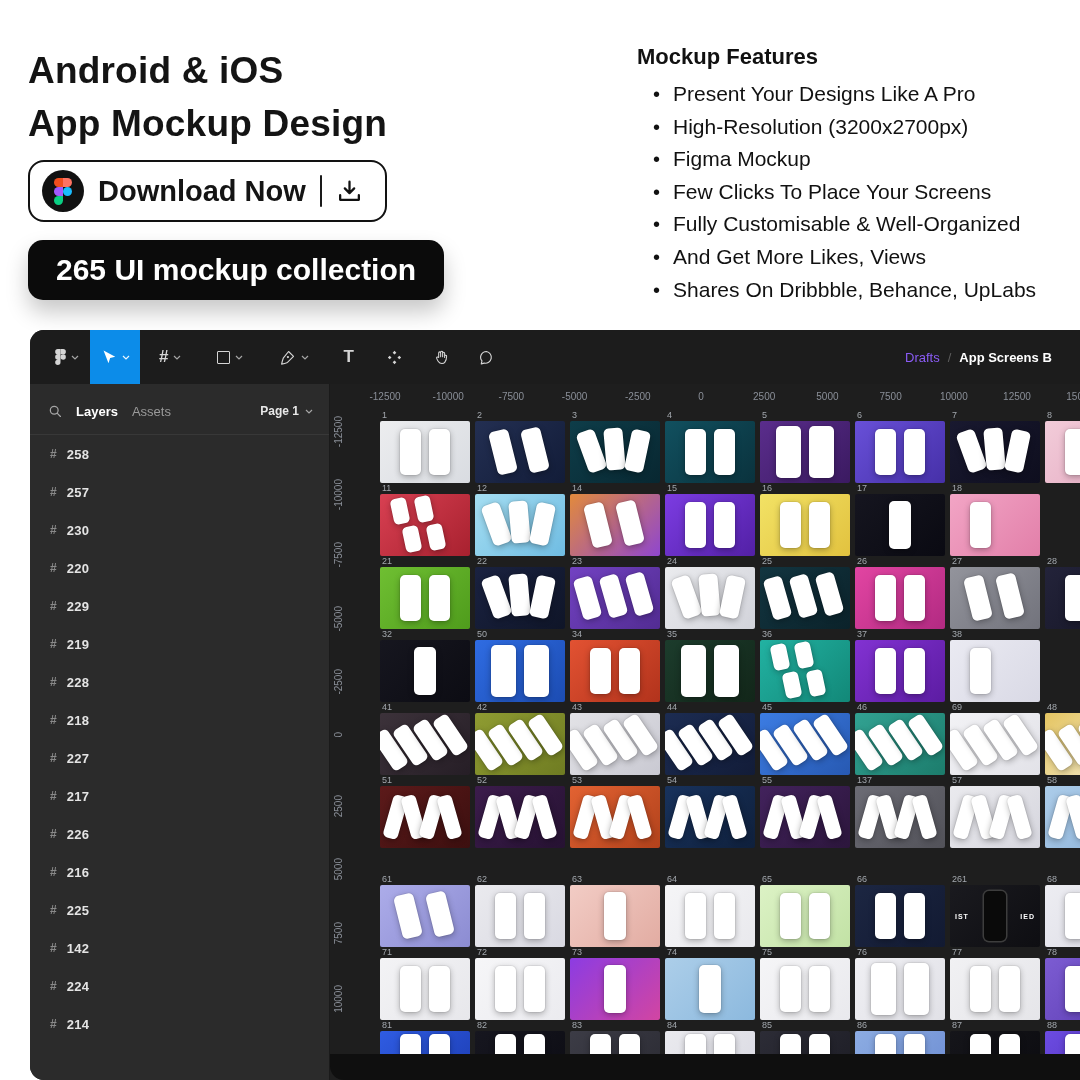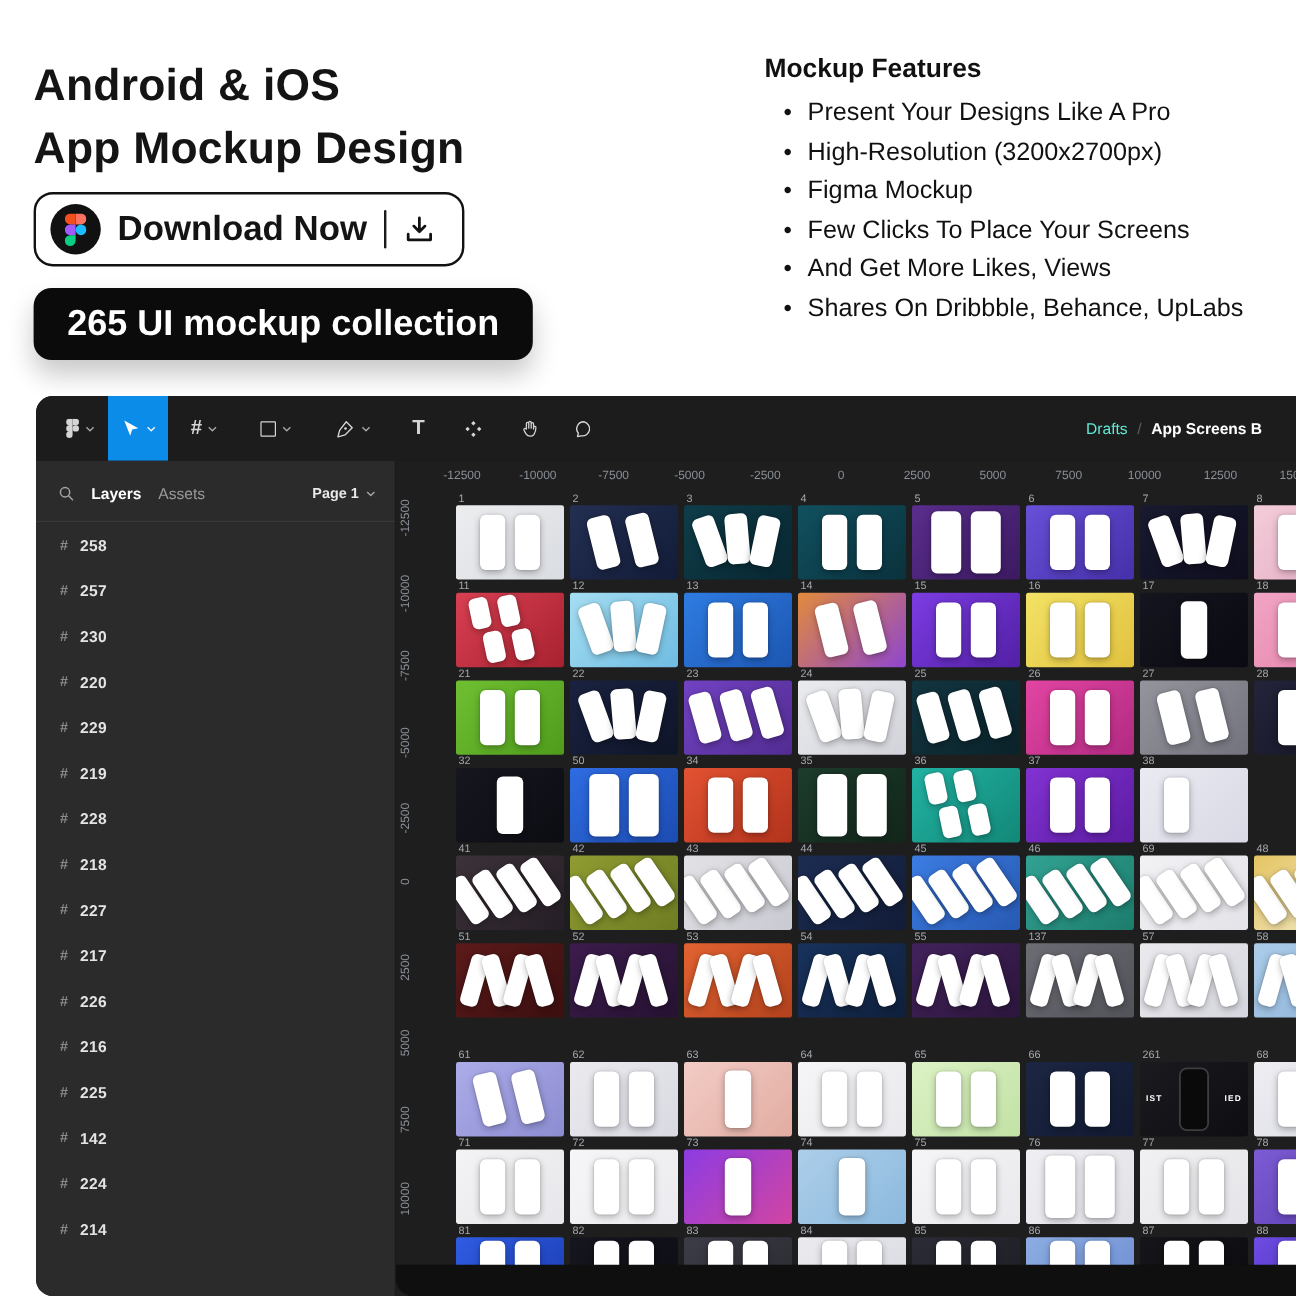--- a/index.html
+++ b/index.html
@@ -33,21 +33,21 @@
   .toolbar { position:relative; height:54px; background:#1c1c1c; display:flex;
     align-items:center; padding-left:14px; overflow:hidden; }
   .tool { height:54px; display:flex; align-items:center; justify-content:center;
     gap:5px; padding:0 11px; color:#d5d5d5; cursor:pointer; }
   .tool.active { background:#0c8ce9; width:50px; padding:0 6px; color:#fff; }
   .glyph { font-size:17px; font-weight:700; color:#d5d5d5; }
   .sq { width:13px; height:13px; border:1.6px solid #d5d5d5; border-radius:1px; display:inline-block; }
   .chev { flex:0 0 auto; }
   .crumb { position:absolute; left:875px; top:0; height:54px; display:flex; align-items:center;
     gap:8px; white-space:nowrap; font-size:13px; }
-  .c-root { color:#5eead4; cursor:pointer; }
+  .c-root { color:#8b5cf6; cursor:pointer; }
   .c-sep { color:#5e5e5e; }
   .c-cur { color:#fff; font-weight:600; }
 
   .fig-body { display:flex; height:696px; }
 
   
   .sidebar { width:300px; background:#2b2b2b; border-right:1px solid #1a1a1a; flex:0 0 auto; }
   .side-top { height:51px; display:flex; align-items:center; gap:14px; padding:4px 16px 0 18px;
     border-bottom:1px solid #383838; }
   .tab { font-size:13px; color:#9a9a9a; cursor:pointer; }
@@ -122,20 +122,23 @@
           <div class="feat">
             <span>High-Resolution (3200x2700px)</span>
           </div>
           <div class="feat">
             <span>Figma Mockup</span>
           </div>
           <div class="feat">
             <span>Few Clicks To Place Your Screens</span>
           </div>
           <div class="feat">
+            <span>Fully Customisable &amp; Well-Organized</span>
+          </div>
+          <div class="feat">
             <span>And Get More Likes, Views</span>
           </div>
           <div class="feat">
             <span>Shares On Dribbble, Behance, UpLabs</span>
           </div>
         </div>
     </div>
   </section>
 
   <section class="window">
@@ -398,27 +401,20 @@
               </div>
               <div class="cell">
                 <div class="tlabel">12</div>
                 <div class="tile" style="background: linear-gradient(135deg, rgb(165, 222, 242), rgb(111, 188, 226));">
                   <div class="ph" style="left: 12px; top: 9px; width: 19px; height: 42px; transform: rotate(-20deg);"></div>
                   <div class="ph" style="left: 35px; top: 7px; width: 19px; height: 42px; transform: rotate(-5deg);"></div>
                   <div class="ph" style="left: 58px; top: 9px; width: 19px; height: 42px; transform: rotate(12deg);"></div>
                 </div>
               </div>
               <div class="cell">
-                <div class="tlabel">13</div>
-                <div class="tile" style="background: linear-gradient(135deg, rgb(47, 124, 226), rgb(28, 86, 178));">
-                  <div class="ph" style="left: 20px; top: 8px; width: 21px; height: 46px; transform: rotate(0deg);"></div>
-                  <div class="ph" style="left: 49px; top: 8px; width: 21px; height: 46px; transform: rotate(0deg);"></div>
-                </div>
-              </div>
-              <div class="cell">
                 <div class="tlabel">14</div>
                 <div class="tile" style="background: linear-gradient(135deg, rgb(226, 138, 60), rgb(143, 70, 207));">
                   <div class="ph" style="left: 18px; top: 9px; width: 20px; height: 44px; transform: rotate(-14deg);"></div>
                   <div class="ph" style="left: 50px; top: 7px; width: 20px; height: 44px; transform: rotate(-14deg);"></div>
                 </div>
               </div>
               <div class="cell">
                 <div class="tlabel">15</div>
                 <div class="tile" style="background: linear-gradient(135deg, rgb(124, 60, 226), rgb(82, 32, 165));">
                   <div class="ph" style="left: 20px; top: 8px; width: 21px; height: 46px; transform: rotate(0deg);"></div>

